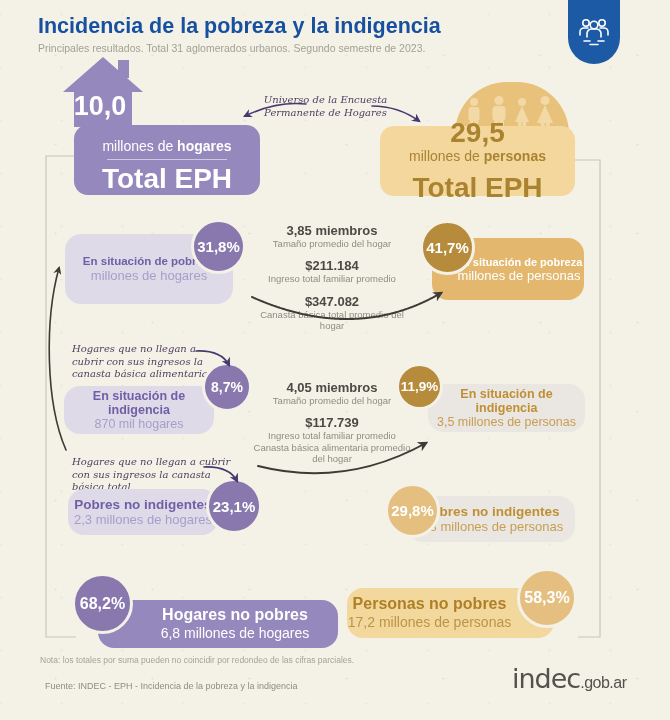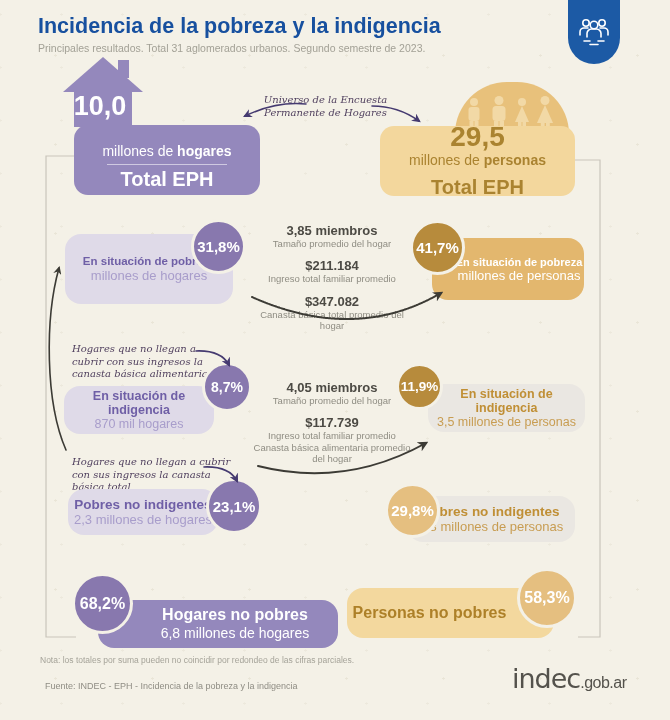--- a/index.html
+++ b/index.html
@@ -21,21 +21,21 @@
   .badge{left:568px;top:0;width:52px;height:64px;background:#1c5aa5;border-radius:0 0 26px 26px;
          display:flex;align-items:center;justify-content:center;z-index:2;}
   
   .lines-layer{left:0;top:0;z-index:0;}
   .arrow-layer{left:0;top:0;z-index:4;pointer-events:none;}
   
   .eph-rect{border-radius:14px;z-index:1;display:flex;flex-direction:column;align-items:center;justify-content:center;text-align:center;}
   .eph-house-rect{left:74px;top:125px;width:186px;height:70px;background:#9488bc;color:#fff;}
   .eph-person-rect{left:380px;top:126px;width:195px;height:70px;background:#f3d79d;color:#aa8330;}
   .eph-unit{font-size:14px;}
-  .eph-total{font-size:20px;font-weight:bold;margin-top:2px;}
+  .eph-total{font-size:28px;font-weight:bold;margin-top:2px;}
   .eph-div{width:120px;height:1px;background:rgba(255,255,255,.55);margin:4px 0 1px 0;}
   .eph-div.gold{background:rgba(170,131,48,.45);}
   .big-number{font-size:28px;font-weight:bold;line-height:1;}
   .house-wrap{left:63px;top:57px;z-index:2;}
   .house-number{left:68px;top:91px;width:64px;text-align:center;font-size:27px;font-weight:bold;color:#fff;z-index:3;}
   .arch{left:455px;top:82px;width:114px;height:52px;background:#e8c17b;border-radius:60px 60px 0 0;
         display:flex;align-items:flex-end;justify-content:center;z-index:1;}
   .universe{left:258px;top:94px;width:135px;text-align:center;
             font-family:"DejaVu Serif",serif;font-style:italic;font-size:10px;line-height:1.25;color:#51415f;z-index:2;}
   
@@ -174,21 +174,21 @@
     <div class="stat-v sp">$211.184</div>
     <div class="stat-l">Ingreso total familiar promedio</div>
     <div class="stat-v sp">$347.082</div>
     <div class="stat-l">Canasta básica total promedio del hogar</div>
   </div>
 
   <div class="abs block gold-solid" style="left:432px;top:238px;width:152px;height:62px;padding-left:22px;">
     <div class="lbl">En situación de pobreza</div>
     <div class="unit">millones de personas</div>
   </div>
-  <div class="abs circle c-golddark" style="left:410px;top:220px;width:55px;height:55px;font-size:15px;">41,7%</div>
+  <div class="abs circle c-golddark" style="left:420px;top:220px;width:55px;height:55px;font-size:15px;">41,7%</div>
 
   <div class="abs script-note" style="left:72px;top:343px;">Hogares que no llegan a cubrir con sus ingresos la canasta básica alimentaria</div>
   <div class="abs block lav" style="left:64px;top:386px;width:150px;height:48px;">
     <div class="lbl-md purple-t">En situación de indigencia</div>
     <div class="val-md purple-lt">870 mil hogares</div>
   </div>
   <div class="abs circle c-purple" style="left:202px;top:362px;width:50px;height:50px;font-size:14px;">8,7%</div>
 
   <div class="abs stats" style="left:248px;top:380px;">
     <div class="stat-v">4,05 miembros</div>
@@ -218,20 +218,21 @@
   <div class="abs circle c-goldlight" style="left:385px;top:483px;width:55px;height:55px;font-size:15px;">29,8%</div>
 
   <div class="abs block purple-solid" style="left:98px;top:600px;width:240px;height:48px;padding-left:34px;">
     <div class="bottom-lbl">Hogares no pobres</div>
     <div class="bottom-val">6,8 millones de hogares</div>
   </div>
   <div class="abs circle c-purple" style="left:72px;top:573px;width:61px;height:61px;font-size:16px;">68,2%</div>
 
   <div class="abs block" style="left:347px;top:588px;width:207px;height:50px;background:#f3d89e;padding-right:42px;">
     <div class="bottom-lbl" style="color:#ad8028;">Personas no pobres</div>
+    <div class="bottom-val" style="color:#bd9347;">17,2 millones de personas</div>
   </div>
   <div class="abs circle c-goldlight" style="left:517px;top:568px;width:60px;height:60px;font-size:16px;">58,3%</div>
 
   <svg class="abs arrow-layer" width="670" height="720">
     <defs>
       <marker id="ah-dark" viewBox="0 0 10 10" refX="7.5" refY="5" markerWidth="5.2" markerHeight="5.2" orient="auto">
         <path d="M0,0 L10,5 L0,10 L3,5 z" fill="#3c3b35"></path>
       </marker>
       <marker id="ah-purple" viewBox="0 0 10 10" refX="7.5" refY="5" markerWidth="5.5" markerHeight="5.5" orient="auto">
         <path d="M0,0 L10,5 L0,10 L3,5 z" fill="#453a70"></path>

